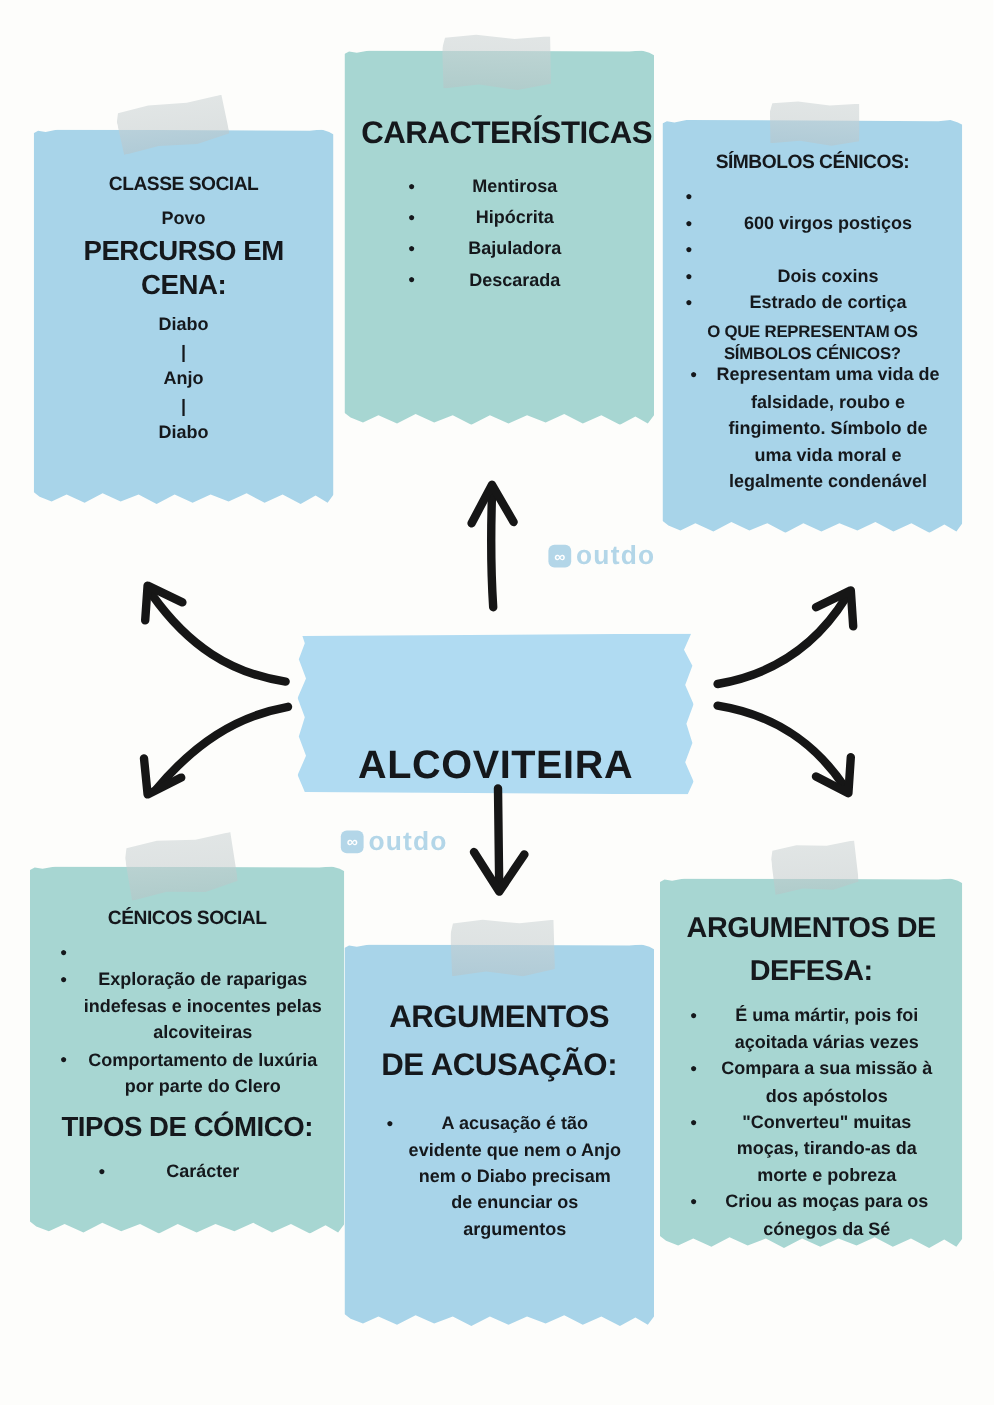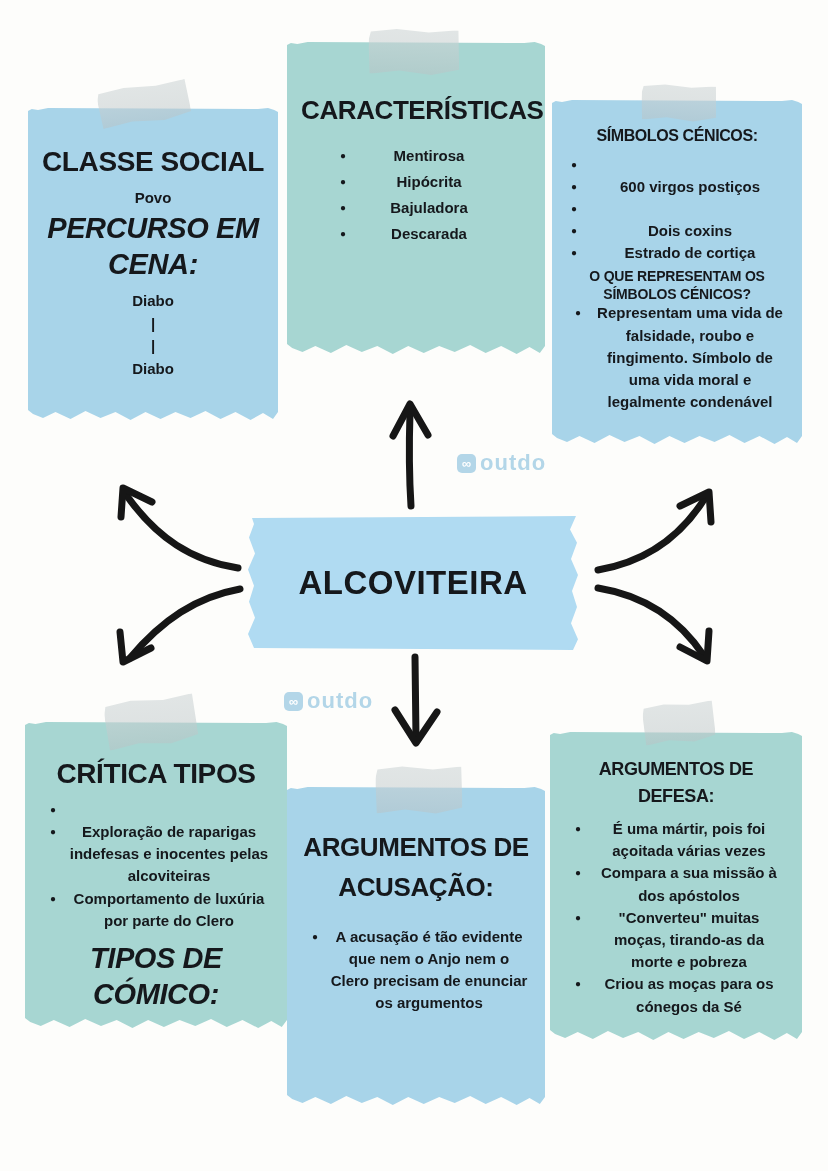--- a/index.html
+++ b/index.html
@@ -19,53 +19,53 @@
       83% calc(100% - 12px), 77% calc(100% - 5px), 71% calc(100% - 13px), 65% calc(100% - 6px),
       59% calc(100% - 12px), 53% calc(100% - 5px), 47% calc(100% - 12px), 41% calc(100% - 4px),
       35% calc(100% - 12px), 29% calc(100% - 6px), 23% calc(100% - 13px), 17% calc(100% - 5px),
       11% calc(100% - 12px), 6% calc(100% - 6px), 2% calc(100% - 10px), 0% calc(100% - 14px));
     z-index:1;
   }
   .note.blue { background:#a8d4e9; }
   .note.teal { background:#a7d6d2; }
 
   .note-title {
-    font-weight:700; font-size:28px; letter-spacing:-0.4px; line-height:1.25;
+    font-weight:700; font-size:16px; letter-spacing:-0.4px; line-height:1.25;
   }
   .note-subtitle {
-    font-weight:700; font-size:29px; letter-spacing:-0.4px; line-height:1.25;font-style:italic;
+    font-weight:700; font-size:23px; letter-spacing:-0.4px; line-height:1.25;
   }
   .small-heading {
     font-weight:700; font-size:14px; letter-spacing:-0.2px; line-height:1.35;
   }
   .hand { font-weight:700; font-size:15px; line-height:1.5; }
 
   ul.bullets { list-style:none; text-align:left; }
   ul.bullets li {
     display:grid; grid-template-columns:24px 1fr; align-items:start;
     column-gap:2px; margin-bottom:4px;
   }
   ul.bullets li .dot { font-size:10px; line-height:22px; text-align:center; }
   ul.bullets li .txt { text-align:center; font-weight:700; font-size:15px; line-height:1.48; }
 
   
   .n-classe   { left:28px;  top:108px; width:250px; height:316px; padding:36px 12px 0; }
   .n-carac    { left:287px; top:42px;  width:258px; height:316px; padding:52px 14px 0; }
   .n-simb     { left:552px; top:100px; width:250px; height:348px; padding:26px 6px 0; }
   .n-critica  { left:25px;  top:722px; width:262px; height:310px; padding:34px 8px 0; }
-  .n-acus     { left:287px; top:787px; width:258px; height:322px; padding:40px 10px 0; }
+  .n-acus     { left:287px; top:787px; width:258px; height:322px; padding:40px 20px 0; }
   .n-defesa   { left:550px; top:732px; width:252px; height:312px; padding:24px 10px 0; }
 
   .gap-s { height:8px; } .gap-m { height:12px; } .gap-l { height:18px; }
 
   
   .banner {
-    position:absolute; left:246px; top:516px; width:334px; height:134px;
+    position:absolute; left:246px; top:528px; width:334px; height:134px;
     background:#b0dbf2; z-index:2;
-    display:flex; flex-direction:column; align-items:center; justify-content:center;
+    display:flex; flex-direction:column; align-items:center; justify-content:flex-end;
     clip-path: polygon(6px 2px, calc(100% - 4px) 0px, calc(100% - 10px) 10%, calc(100% - 3px) 20%,
       calc(100% - 9px) 32%, calc(100% - 2px) 44%, calc(100% - 8px) 56%, calc(100% - 3px) 68%,
       calc(100% - 9px) 80%, calc(100% - 2px) 92%, calc(100% - 7px) 100%,
       8px calc(100% - 2px), 2px 88%, 9px 76%, 3px 64%, 8px 52%, 2px 40%, 9px 28%, 3px 16%, 8px 6%);
   }
   .banner .line { font-weight:700; font-size:33px; letter-spacing:0.5px; color:#15181c; line-height:1.55; }
 
   
   .tape {
     position:absolute; z-index:5;
@@ -136,20 +136,21 @@
   <div class="tape t-defesa"></div>
 
   <div class="note blue n-classe">
     <div class="note-title">CLASSE SOCIAL</div>
     <div class="gap-s"></div>
     <div class="hand">Povo</div>
     <div class="note-subtitle">PERCURSO EM CENA:</div>
     <div class="gap-s"></div>
     <div class="hand">Diabo</div>
     <div class="hand">|</div>
+    <div class="hand">Anjo</div>
     <div class="hand">|</div>
     <div class="hand">Diabo</div>
   </div>
 
   <div class="note teal n-carac">
     <div class="note-title" style="font-size:26px;">CARACTERÍSTICAS:</div>
     <div class="gap-l"></div>
     <ul class="bullets" style="padding:0 30px;">
       <li>
         <span class="dot">●</span>
@@ -209,21 +210,21 @@
   <div class="watermark wm-top">
     <span class="wm-icon">∞</span>
     <span class="wm-text">outdo</span>
   </div>
   <div class="watermark wm-bottom">
     <span class="wm-icon">∞</span>
     <span class="wm-text">outdo</span>
   </div>
 
   <div class="note teal n-critica">
-    <div class="note-title">CRÍTICA TIPOS</div>
+    <div class="note-title">CÉNICOS SOCIAL</div>
     <div class="gap-s"></div>
     <ul class="bullets" style="padding:0 8px;">
       <li style="margin-bottom:0;">
         <span class="dot">●</span>
         </li>
       <li style="margin-bottom:0;">
         <span class="dot">●</span>
         <span class="txt">Exploração de raparigas indefesas e inocentes pelas alcoviteiras</span>
         </li>
       <li style="margin-bottom:0;">
@@ -241,27 +242,27 @@
         </li>
     </ul>
   </div>
 
   <div class="note blue n-acus">
     <div class="note-title" style="font-size:26px; line-height:1.55;">ARGUMENTOS DE ACUSAÇÃO:</div>
     <div class="gap-l"></div>
     <ul class="bullets" style="padding:0 6px;">
       <li>
         <span class="dot">●</span>
-        <span class="txt">A acusação é tão evidente que nem o Anjo nem o Clero precisam de enunciar os argumentos</span>
+        <span class="txt">A acusação é tão evidente que nem o Anjo nem o Diabo precisam de enunciar os argumentos</span>
         </li>
     </ul>
   </div>
 
   <div class="note teal n-defesa">
-    <div class="note-title" style="font-size:18px; line-height:1.5;text-align:center;">ARGUMENTOS DE DEFESA:</div>
+    <div class="note-title" style="font-size:24px; line-height:1.5;text-align:center;">ARGUMENTOS DE DEFESA:</div>
     <div class="gap-s"></div>
     <ul class="bullets" style="padding:0 6px;">
       <li style="margin-bottom:0;">
         <span class="dot">●</span>
         <span class="txt">É uma mártir, pois foi açoitada várias vezes</span>
         </li>
       <li style="margin-bottom:0;">
         <span class="dot">●</span>
         <span class="txt">Compara a sua missão à dos apóstolos</span>
         </li>

